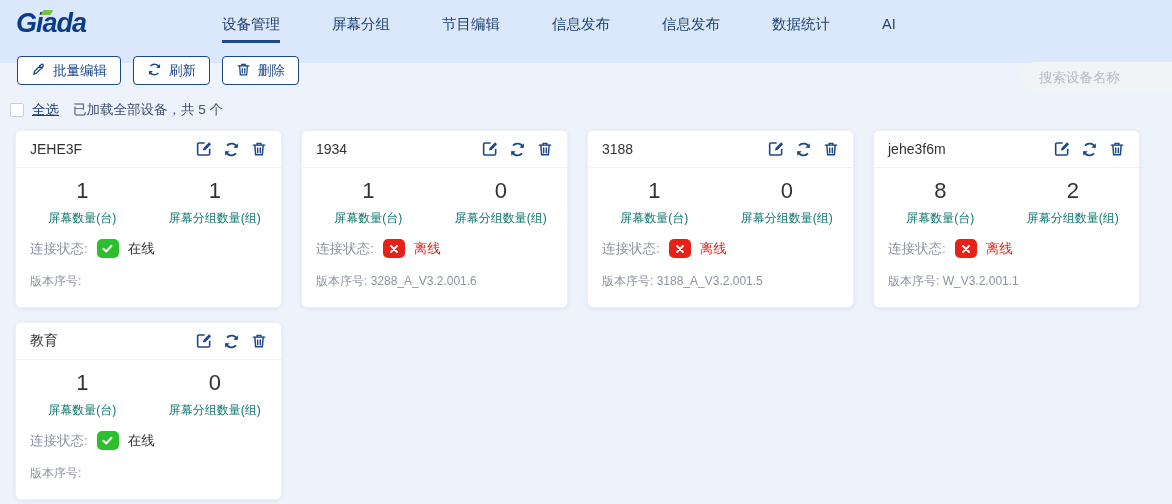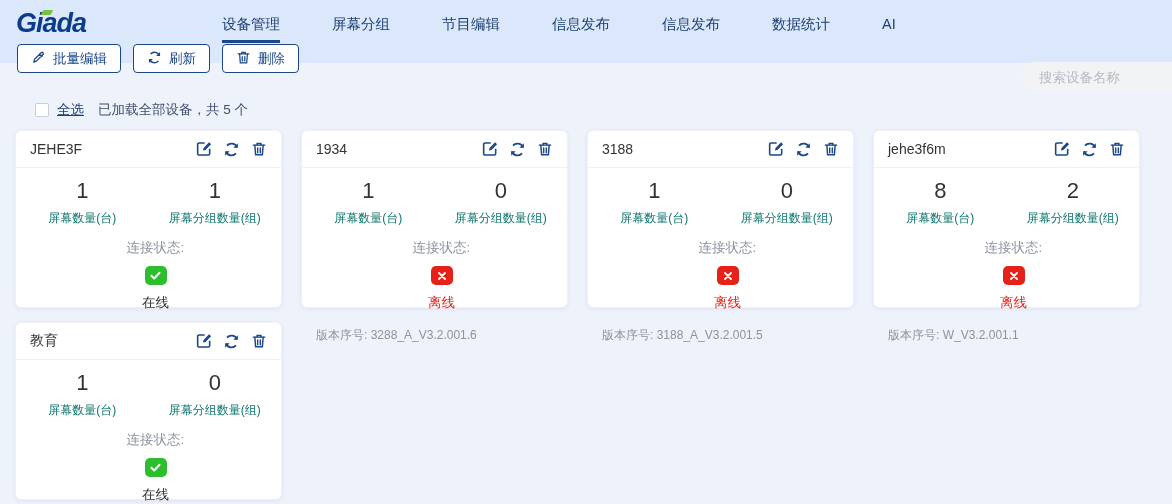--- a/index.html
+++ b/index.html
@@ -16,50 +16,50 @@
   .logo{position:absolute;left:16px;top:8px;font-size:27px;font-weight:bold;font-style:italic;
         color:var(--logo);letter-spacing:-1px;line-height:30px;}
   .logo-accent{position:absolute;left:26px;top:2px;width:10px;height:5px;
         background:var(--green-accent);transform:skewX(-28deg);border-radius:1px;}
   .nav{position:absolute;left:222px;top:0;height:48px;display:flex;align-items:stretch;gap:52px;}
   .nav-item{display:flex;align-items:center;font-size:14.5px;color:var(--navy-text);
         cursor:pointer;position:relative;white-space:nowrap;}
   .nav-item.active::after{content:"";position:absolute;left:0;right:0;bottom:5px;height:3px;
         background:var(--navy);}
   
-  .toolbar{position:absolute;top:44px;left:17px;display:flex;gap:12px;}
+  .toolbar{position:absolute;top:56px;left:17px;display:flex;gap:12px;}
   .tbtn{display:inline-flex;align-items:center;gap:7px;height:29px;padding:0 13px;
         background:#fff;border:1px solid var(--navy);border-radius:4px;color:var(--navy);
         font-size:13.5px;cursor:pointer;font-family:inherit;}
   .tbtn svg{flex:0 0 auto;}
   .search{position:absolute;top:62px;right:-14px;width:166px;height:30px;background:#f2f3f5;
         border:none;outline:none;border-radius:16px;padding:0 14px 0 19px;font-size:13.5px;
         color:#5a6270;font-family:inherit;}
   .search::placeholder{color:#b4bac2;}
   
-  .select-row{position:absolute;top:101px;left:35px;display:flex;align-items:center;font-size:13.5px;}
+  .select-row{position:absolute;top:101px;left:10px;display:flex;align-items:center;font-size:13.5px;}
   .checkbox{width:14px;height:14px;background:#fff;border:1px solid #c8cfda;border-radius:2px;
         cursor:pointer;flex:0 0 auto;}
   .select-all{margin-left:8px;color:var(--navy-text);text-decoration:underline;cursor:pointer;}
   .summary{margin-left:14px;color:#415071;}
   
   .cards{position:absolute;top:130px;left:15px;display:grid;
         grid-template-columns:repeat(4,267px);gap:14px 19px;}
   .card{background:#fff;border-radius:6px;height:178px;border:1px solid #eef0f5;
         box-shadow:0 1px 4px rgba(30,60,110,.08);}
   .card-header{height:37px;display:flex;align-items:center;justify-content:space-between;
         padding:0 14px;border-bottom:1px solid #f0f2f5;}
   .card-title{font-size:14px;color:#333;}
   .card-icons{display:flex;align-items:center;gap:11px;color:var(--navy);}
   .card-icons .cicon{cursor:pointer;display:inline-flex;}
   .stats{display:flex;text-align:center;margin-top:10px;}
   .stat{flex:1;}
   .stat-num{font-size:22px;color:#333;line-height:26px;}
   .stat-label{font-size:12px;color:#0f766e;margin-top:6px;}
-  .status-row{display:flex;align-items:center;gap:9px;margin:12px 0 0 14px;font-size:13.5px;flex-direction:column;}
+  .status-row{display:flex;align-items:center;gap:9px;margin:12px 0 0 14px;font-size:13.5px;}
   .status-label,.version-row{color:#8d939f;}
   .monitor{width:22px;flex:0 0 auto;}
   .screen{width:22px;height:19px;border-radius:5px;display:flex;align-items:center;justify-content:center;}
   .stand{width:12px;height:4px;margin:1px auto 0;clip-path:polygon(18% 0,82% 0,100% 100%,0 100%);}
   .card.online .screen,.card.online .stand{background:var(--green);}
   .card.offline .screen,.card.offline .stand{background:var(--red);}
   .card .mark-check,.card .mark-x{display:none;}
   .card.online .mark-check{display:block;}
   .card.offline .mark-x{display:block;}
   .card.online .status-text{color:#333;}

